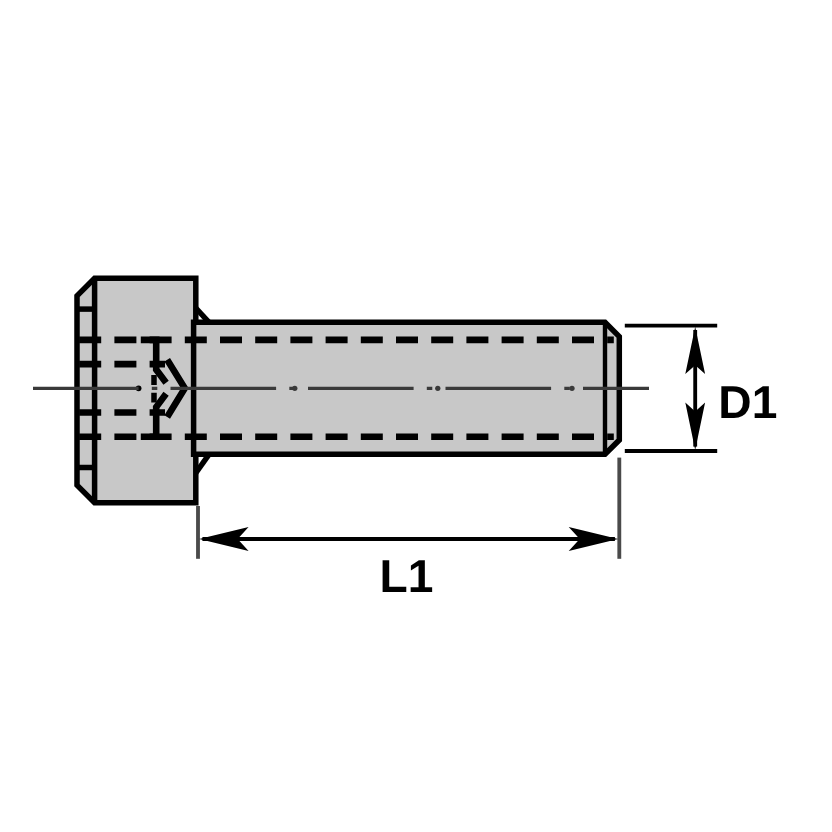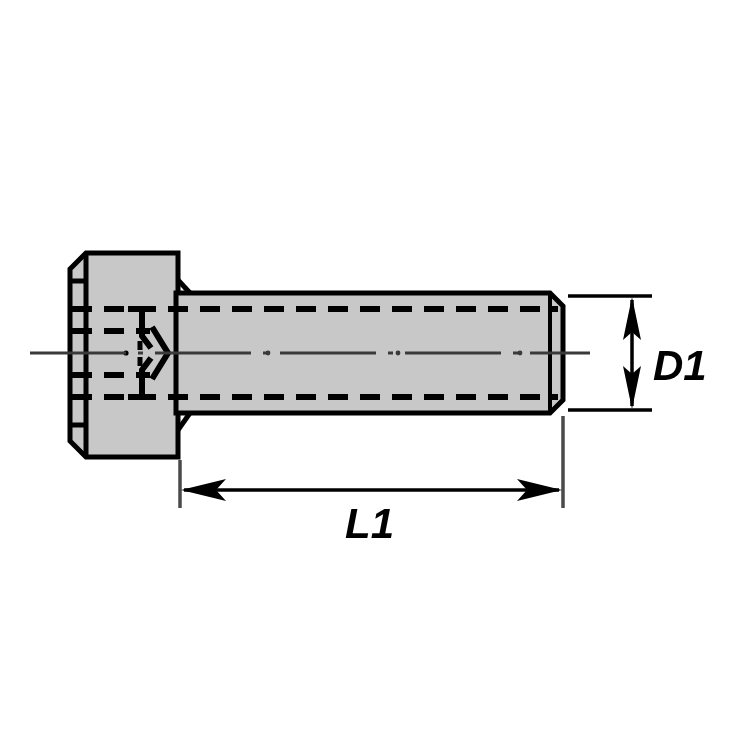--- a/index.html
+++ b/index.html
@@ -12,21 +12,20 @@
     width: 756px;
     height: 756px;
     overflow: hidden;
     font-family: "Liberation Sans", sans-serif;
   }
   #drawing-root {
     position: relative;
     width: 756px;
     height: 756px;
     background: #ffffff;
-    font-style: italic;
   }
   #drawing-svg {
     position: absolute;
     left: 0;
     top: 0;
     width: 756px;
     height: 756px;
     display: block;
   }
   .dim-label {

